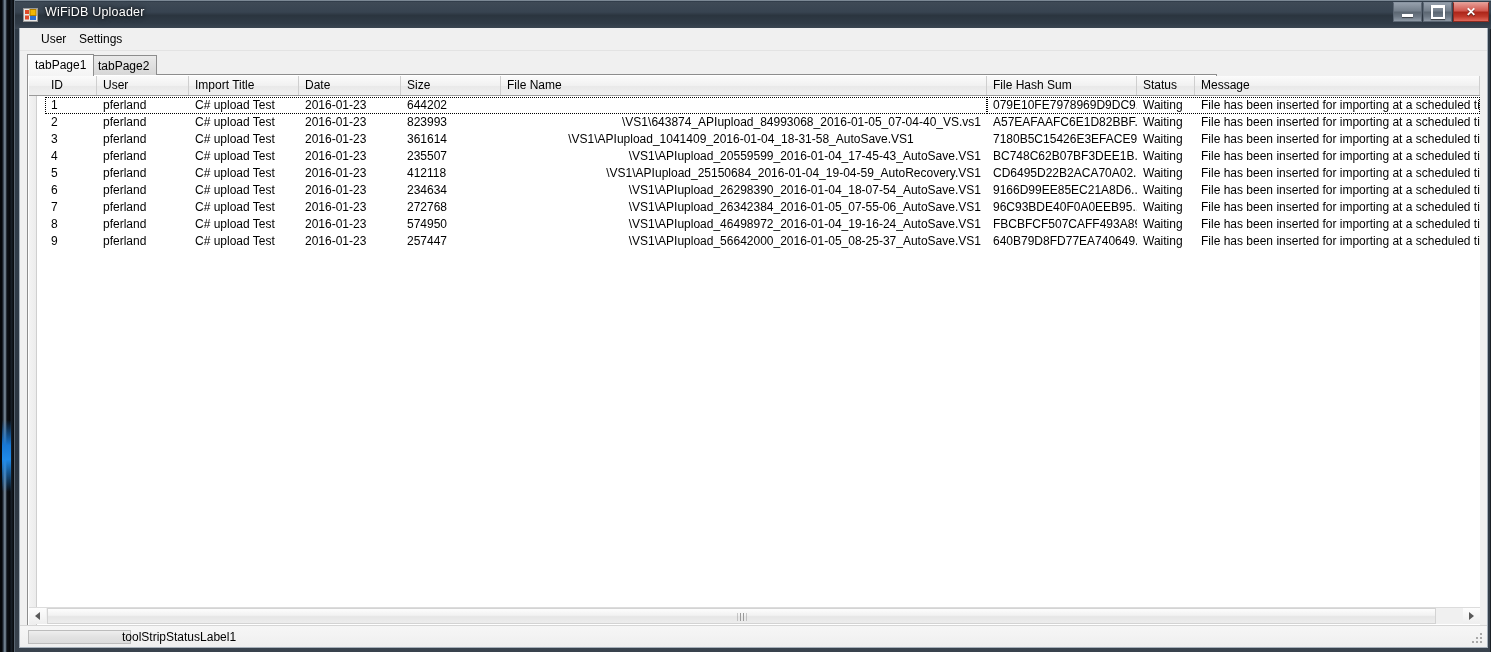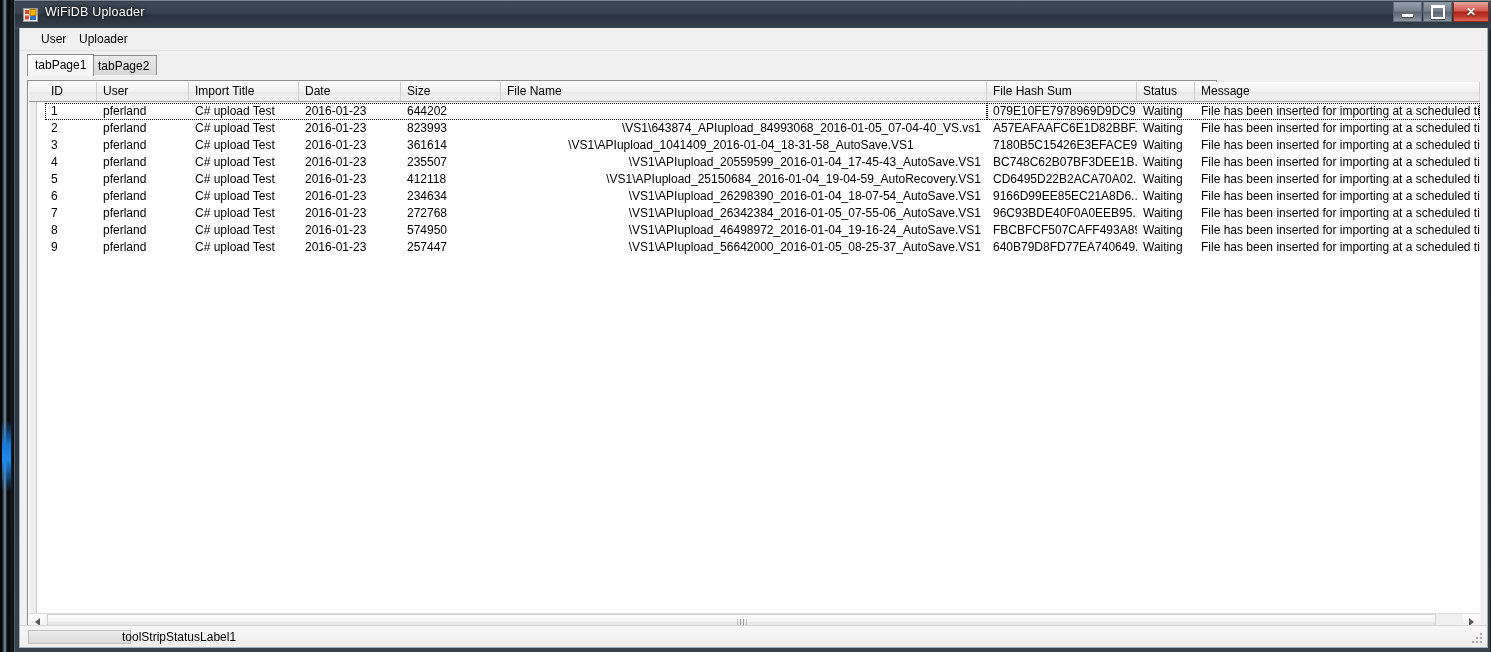--- a/index.html
+++ b/index.html
@@ -136,21 +136,21 @@
     z-index: 3;
   }
   .tab.unselected {
     background: linear-gradient(to bottom, #eaeaea 0%, #d6d6d6 100%);
     z-index: 2;
   }
   #tab-0 { left: 0; }
   #tab-1 { left: 63px; }
 
   #tabpanel {
-    position: absolute; left: 7px; top: 52px;
+    position: absolute; left: 7px; top: 46px;
     width: 1190px; height: 552px;
     background: #fff;
     border: 1px solid #8d8d8d;
     box-sizing: border-box;
   }
 
   
   #grid {
     position: absolute; left: 1px; top: 1px;
     width: 1451px; height: 550px;
@@ -283,21 +283,21 @@
     </div>
     <div class="cap-btn" id="btn-close">
       <div class="cap-glyph">✕</div>
     </div>
   </div>
 
   <div id="client">
 
     <div id="menubar">
       <div class="menu-item" id="menu-file">User</div>
-      <div class="menu-item" id="menu-settings">Uploader</div>
+      <div class="menu-item" id="menu-settings">Settings</div>
     </div>
 
     <div id="tabstrip">
       <div class="tab selected" id="tab-0">tabPage1</div>
       <div class="tab unselected" id="tab-1">tabPage2</div>
     </div>
 
     <div id="tabpanel">
       <div id="grid">
         <div id="grid-rowhdr-col"></div>

